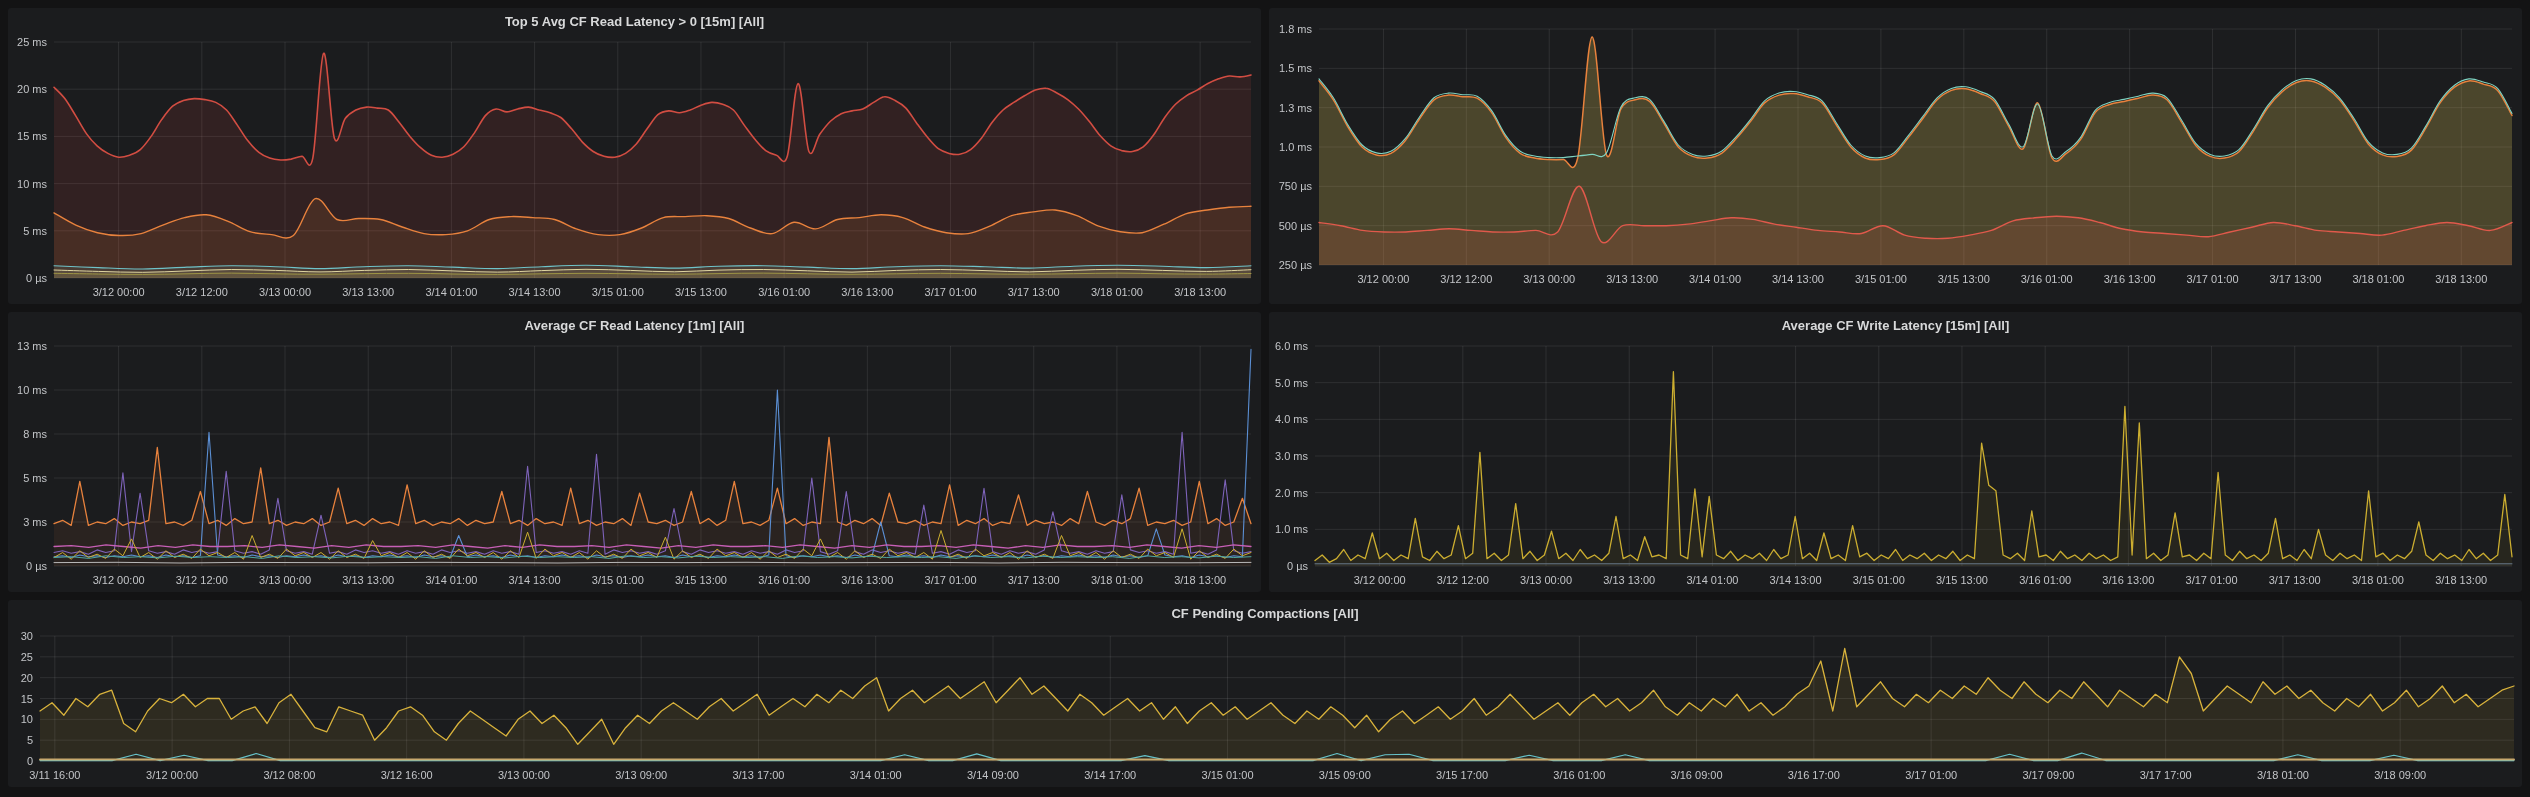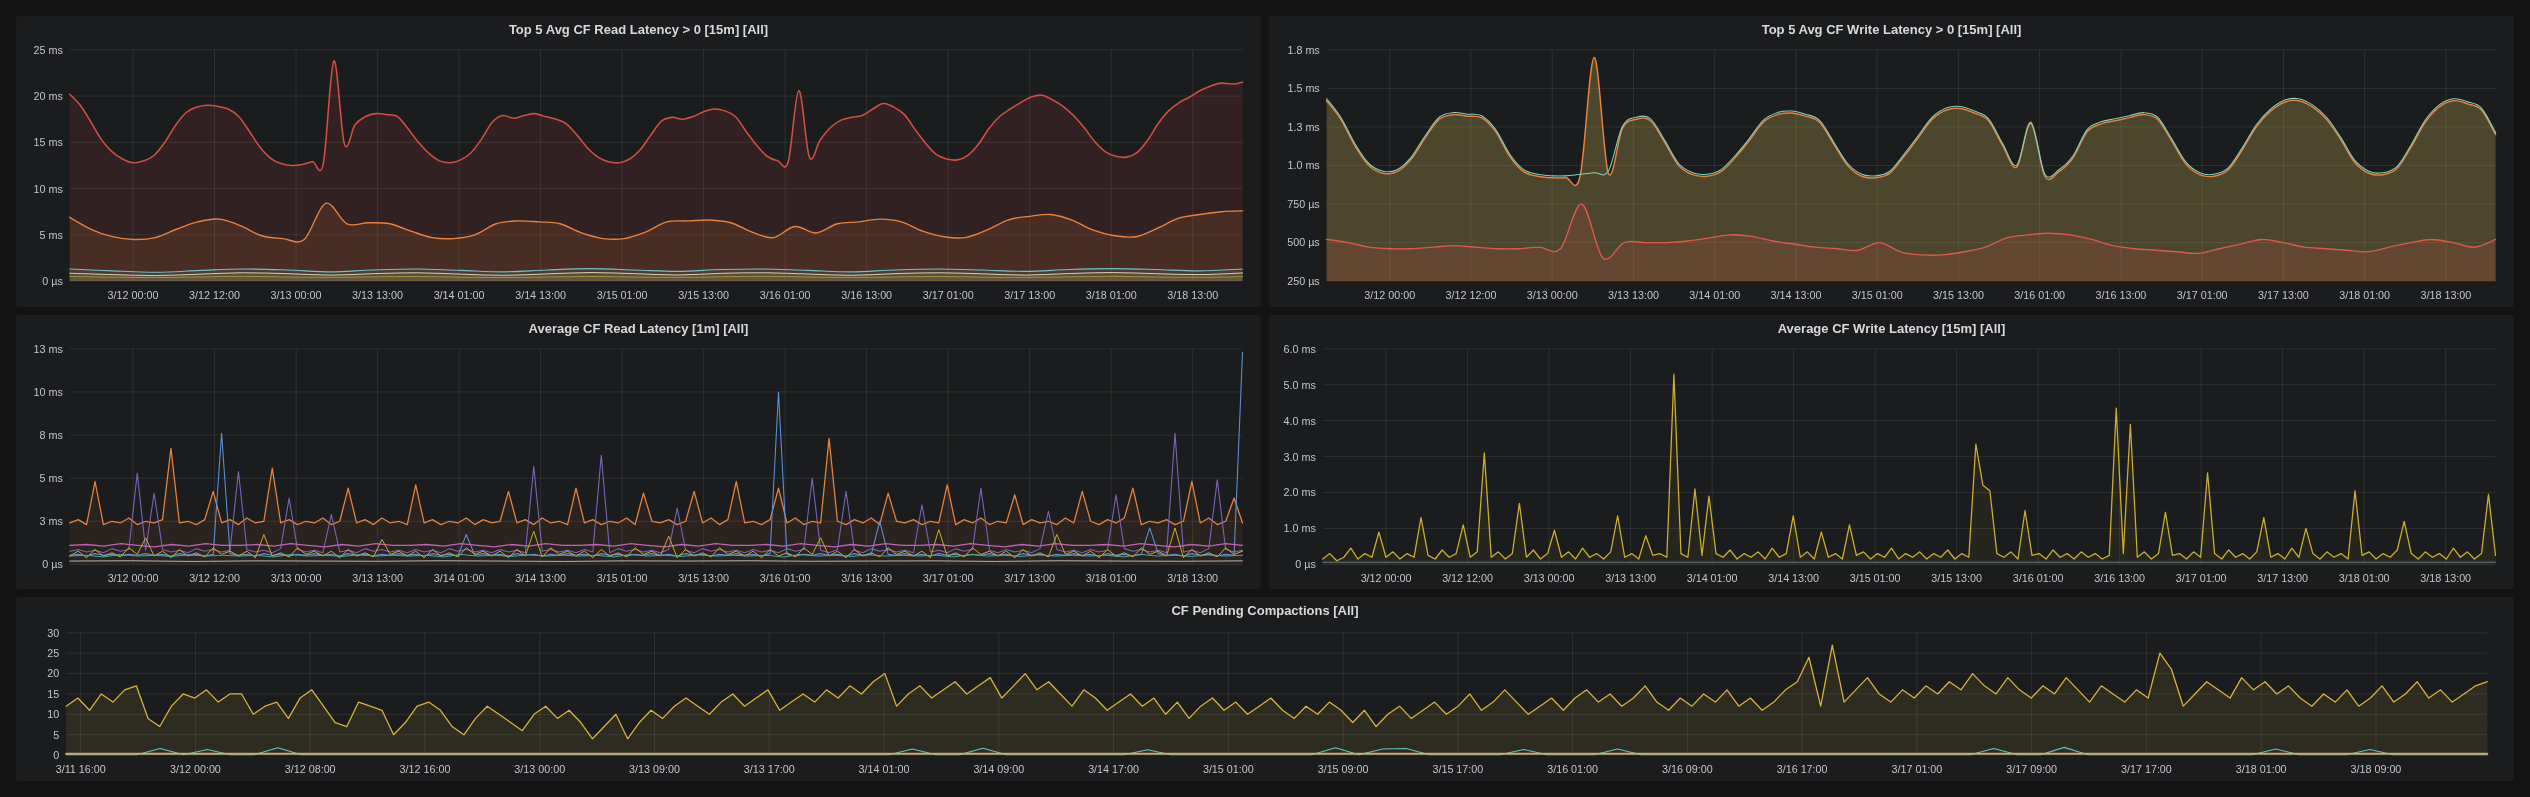--- a/index.html
+++ b/index.html
@@ -1,16 +1,16 @@
 <!DOCTYPE html>
 <html><head>
 <meta charset="utf-8">
 <style>
   html,body{margin:0;padding:0;background:#131314;}
-  .dash{width:2530px;height:797px;box-sizing:border-box;padding:16px;background:#131314;
+  .dash{width:2530px;height:797px;box-sizing:border-box;padding:8px;background:#131314;
         display:flex;flex-direction:column;gap:8px;font-family:"Liberation Sans",sans-serif;}
   .row{display:flex;gap:8px;}
   .row1{height:296px;}
   .row2{height:280px;}
   .row3{height:187px;}
   .panel{background:#1b1c1e;border-radius:3px;flex:1;display:flex;flex-direction:column;
          min-width:0;position:relative;}
   .panel-title{height:26px;line-height:28px;text-align:center;color:#d8d9da;
                font-size:13px;font-weight:bold;white-space:nowrap;overflow:hidden;cursor:pointer;}
   .chart-wrap{flex:1;position:relative;}
@@ -73,21 +73,20 @@
             <path d="M46.0,231.7C53.4,232.0 75.6,233.1 90.3,233.6C105.1,234.2 119.9,235.1 134.7,235.0C149.4,235.0 164.2,233.7 179.0,233.1C193.8,232.6 208.6,231.8 223.3,231.7C238.1,231.6 252.9,232.2 267.7,232.7C282.4,233.1 297.2,234.6 312.0,234.6C326.8,234.6 341.6,233.1 356.3,232.7C371.1,232.2 385.9,231.6 400.7,231.7C415.4,231.8 430.2,232.7 445.0,233.1C459.8,233.6 474.6,234.6 489.3,234.6C504.1,234.5 518.9,233.2 533.7,232.7C548.4,232.1 563.2,231.3 578.0,231.3C592.8,231.3 607.6,232.2 622.3,232.7C637.1,233.1 651.9,234.2 666.7,234.1C681.4,234.0 696.2,232.6 711.0,232.2C725.8,231.8 740.6,231.6 755.3,231.7C770.1,231.9 784.9,232.7 799.7,233.1C814.4,233.6 829.2,234.6 844.0,234.6C858.8,234.5 873.6,233.1 888.3,232.7C903.1,232.2 917.9,231.7 932.7,231.7C947.4,231.7 962.2,232.3 977.0,232.7C991.8,233.1 1006.6,234.2 1021.3,234.1C1036.1,234.0 1050.9,232.7 1065.7,232.2C1080.4,231.7 1095.2,231.3 1110.0,231.3C1124.8,231.3 1139.6,231.8 1154.3,232.2C1169.1,232.6 1183.9,233.7 1198.7,233.6C1213.4,233.5 1235.6,232.0 1243.0,231.7L1243,244L46,244Z" fill="rgba(111,195,201,0.10)" stroke="none"></path>
             <path d="M46.0,231.7C53.4,232.0 75.6,233.1 90.3,233.6C105.1,234.2 119.9,235.1 134.7,235.0C149.4,235.0 164.2,233.7 179.0,233.1C193.8,232.6 208.6,231.8 223.3,231.7C238.1,231.6 252.9,232.2 267.7,232.7C282.4,233.1 297.2,234.6 312.0,234.6C326.8,234.6 341.6,233.1 356.3,232.7C371.1,232.2 385.9,231.6 400.7,231.7C415.4,231.8 430.2,232.7 445.0,233.1C459.8,233.6 474.6,234.6 489.3,234.6C504.1,234.5 518.9,233.2 533.7,232.7C548.4,232.1 563.2,231.3 578.0,231.3C592.8,231.3 607.6,232.2 622.3,232.7C637.1,233.1 651.9,234.2 666.7,234.1C681.4,234.0 696.2,232.6 711.0,232.2C725.8,231.8 740.6,231.6 755.3,231.7C770.1,231.9 784.9,232.7 799.7,233.1C814.4,233.6 829.2,234.6 844.0,234.6C858.8,234.5 873.6,233.1 888.3,232.7C903.1,232.2 917.9,231.7 932.7,231.7C947.4,231.7 962.2,232.3 977.0,232.7C991.8,233.1 1006.6,234.2 1021.3,234.1C1036.1,234.0 1050.9,232.7 1065.7,232.2C1080.4,231.7 1095.2,231.3 1110.0,231.3C1124.8,231.3 1139.6,231.8 1154.3,232.2C1169.1,232.6 1183.9,233.7 1198.7,233.6C1213.4,233.5 1235.6,232.0 1243.0,231.7" fill="none" stroke="#6fc3c9" stroke-width="1.1" stroke-linejoin="round" stroke-linecap="round"></path>
             <path d="M46.0,236.0C53.4,236.2 75.6,237.0 90.3,237.4C105.1,237.8 119.9,238.4 134.7,238.3C149.4,238.3 164.2,237.4 179.0,236.9C193.8,236.4 208.6,235.6 223.3,235.5C238.1,235.4 252.9,236.1 267.7,236.4C282.4,236.8 297.2,237.9 312.0,237.9C326.8,237.9 341.6,236.8 356.3,236.4C371.1,236.1 385.9,235.4 400.7,235.5C415.4,235.6 430.2,236.5 445.0,236.9C459.8,237.4 474.6,238.2 489.3,238.1C504.1,238.1 518.9,237.1 533.7,236.6C548.4,236.2 563.2,235.3 578.0,235.3C592.8,235.3 607.6,236.0 622.3,236.4C637.1,236.9 651.9,237.8 666.7,237.8C681.4,237.7 696.2,236.4 711.0,236.1C725.8,235.7 740.6,235.4 755.3,235.5C770.1,235.6 784.9,236.4 799.7,236.8C814.4,237.3 829.2,238.1 844.0,238.1C858.8,238.0 873.6,236.9 888.3,236.4C903.1,236.0 917.9,235.5 932.7,235.5C947.4,235.5 962.2,236.2 977.0,236.6C991.8,237.0 1006.6,237.9 1021.3,237.9C1036.1,237.8 1050.9,236.7 1065.7,236.3C1080.4,235.8 1095.2,235.3 1110.0,235.3C1124.8,235.3 1139.6,236.1 1154.3,236.4C1169.1,236.8 1183.9,237.5 1198.7,237.4C1213.4,237.3 1235.6,236.0 1243.0,235.7L1243,244L46,244Z" fill="rgba(224,214,160,0.10)" stroke="none"></path>
             <path d="M46.0,236.0C53.4,236.2 75.6,237.0 90.3,237.4C105.1,237.8 119.9,238.4 134.7,238.3C149.4,238.3 164.2,237.4 179.0,236.9C193.8,236.4 208.6,235.6 223.3,235.5C238.1,235.4 252.9,236.1 267.7,236.4C282.4,236.8 297.2,237.9 312.0,237.9C326.8,237.9 341.6,236.8 356.3,236.4C371.1,236.1 385.9,235.4 400.7,235.5C415.4,235.6 430.2,236.5 445.0,236.9C459.8,237.4 474.6,238.2 489.3,238.1C504.1,238.1 518.9,237.1 533.7,236.6C548.4,236.2 563.2,235.3 578.0,235.3C592.8,235.3 607.6,236.0 622.3,236.4C637.1,236.9 651.9,237.8 666.7,237.8C681.4,237.7 696.2,236.4 711.0,236.1C725.8,235.7 740.6,235.4 755.3,235.5C770.1,235.6 784.9,236.4 799.7,236.8C814.4,237.3 829.2,238.1 844.0,238.1C858.8,238.0 873.6,236.9 888.3,236.4C903.1,236.0 917.9,235.5 932.7,235.5C947.4,235.5 962.2,236.2 977.0,236.6C991.8,237.0 1006.6,237.9 1021.3,237.9C1036.1,237.8 1050.9,236.7 1065.7,236.3C1080.4,235.8 1095.2,235.3 1110.0,235.3C1124.8,235.3 1139.6,236.1 1154.3,236.4C1169.1,236.8 1183.9,237.5 1198.7,237.4C1213.4,237.3 1235.6,236.0 1243.0,235.7" fill="none" stroke="#e0d6a0" stroke-width="1" stroke-linejoin="round" stroke-linecap="round"></path>
             <path d="M46.0,239.3C53.4,239.4 75.6,239.8 90.3,240.0C105.1,240.2 119.9,240.5 134.7,240.4C149.4,240.4 164.2,240.0 179.0,239.8C193.8,239.5 208.6,239.1 223.3,239.1C238.1,239.1 252.9,239.7 267.7,239.8C282.4,240.0 297.2,240.3 312.0,240.2C326.8,240.2 341.6,239.8 356.3,239.7C371.1,239.5 385.9,239.2 400.7,239.3C415.4,239.3 430.2,239.8 445.0,240.0C459.8,240.2 474.6,240.4 489.3,240.4C504.1,240.4 518.9,240.0 533.7,239.8C548.4,239.7 563.2,239.3 578.0,239.3C592.8,239.3 607.6,239.6 622.3,239.8C637.1,239.9 651.9,240.3 666.7,240.2C681.4,240.2 696.2,239.8 711.0,239.6C725.8,239.4 740.6,239.0 755.3,239.1C770.1,239.1 784.9,239.6 799.7,239.8C814.4,240.1 829.2,240.3 844.0,240.3C858.8,240.3 873.6,239.9 888.3,239.8C903.1,239.6 917.9,239.2 932.7,239.3C947.4,239.3 962.2,239.8 977.0,239.9C991.8,240.1 1006.6,240.3 1021.3,240.2C1036.1,240.2 1050.9,239.8 1065.7,239.7C1080.4,239.5 1095.2,239.1 1110.0,239.1C1124.8,239.1 1139.6,239.6 1154.3,239.8C1169.1,239.9 1183.9,240.2 1198.7,240.1C1213.4,240.1 1235.6,239.6 1243.0,239.5L1243,244L46,244Z" fill="rgba(158,149,69,0.15)" stroke="none"></path>
             <path d="M46.0,239.3C53.4,239.4 75.6,239.8 90.3,240.0C105.1,240.2 119.9,240.5 134.7,240.4C149.4,240.4 164.2,240.0 179.0,239.8C193.8,239.5 208.6,239.1 223.3,239.1C238.1,239.1 252.9,239.7 267.7,239.8C282.4,240.0 297.2,240.3 312.0,240.2C326.8,240.2 341.6,239.8 356.3,239.7C371.1,239.5 385.9,239.2 400.7,239.3C415.4,239.3 430.2,239.8 445.0,240.0C459.8,240.2 474.6,240.4 489.3,240.4C504.1,240.4 518.9,240.0 533.7,239.8C548.4,239.7 563.2,239.3 578.0,239.3C592.8,239.3 607.6,239.6 622.3,239.8C637.1,239.9 651.9,240.3 666.7,240.2C681.4,240.2 696.2,239.8 711.0,239.6C725.8,239.4 740.6,239.0 755.3,239.1C770.1,239.1 784.9,239.6 799.7,239.8C814.4,240.1 829.2,240.3 844.0,240.3C858.8,240.3 873.6,239.9 888.3,239.8C903.1,239.6 917.9,239.2 932.7,239.3C947.4,239.3 962.2,239.8 977.0,239.9C991.8,240.1 1006.6,240.3 1021.3,240.2C1036.1,240.2 1050.9,239.8 1065.7,239.7C1080.4,239.5 1095.2,239.1 1110.0,239.1C1124.8,239.1 1139.6,239.6 1154.3,239.8C1169.1,239.9 1183.9,240.2 1198.7,240.1C1213.4,240.1 1235.6,239.6 1243.0,239.5" fill="none" stroke="#9e9545" stroke-width="1" stroke-linejoin="round" stroke-linecap="round"></path>
           </svg>
       </div>
     </div>
     <div class="panel">
-      <div class="panel-title">Top 5 Avg CF Write Latency &gt; 0 [15m] [All]</div>
       <div class="chart-wrap">
         <svg viewBox="0 0 1253 270">
             <line x1="50" y1="244" x2="1243" y2="244" stroke="rgba(255,255,255,0.09)" stroke-width="1"></line>
             <text x="43" y="248" text-anchor="end" class="axis-text">250 µs</text>
             <line x1="50" y1="204.66666666666669" x2="1243" y2="204.66666666666669" stroke="rgba(255,255,255,0.09)" stroke-width="1"></line>
             <text x="43" y="208.66666666666669" text-anchor="end" class="axis-text">500 µs</text>
             <line x1="50" y1="165.33333333333334" x2="1243" y2="165.33333333333334" stroke="rgba(255,255,255,0.09)" stroke-width="1"></line>
             <text x="43" y="169.33333333333334" text-anchor="end" class="axis-text">750 µs</text>
             <line x1="50" y1="126" x2="1243" y2="126" stroke="rgba(255,255,255,0.09)" stroke-width="1"></line>
             <text x="43" y="130" text-anchor="end" class="axis-text">1.0 ms</text>

